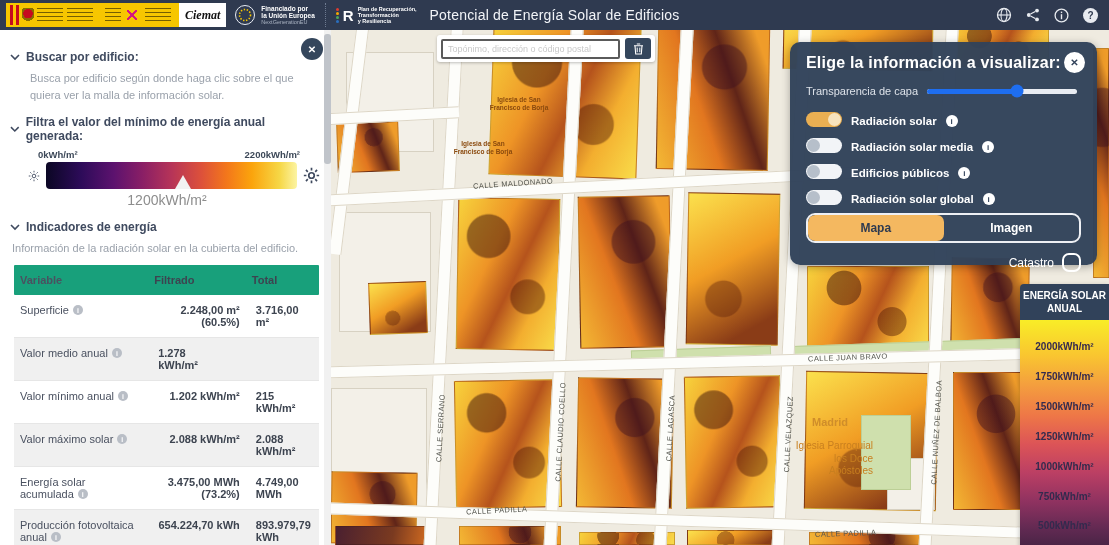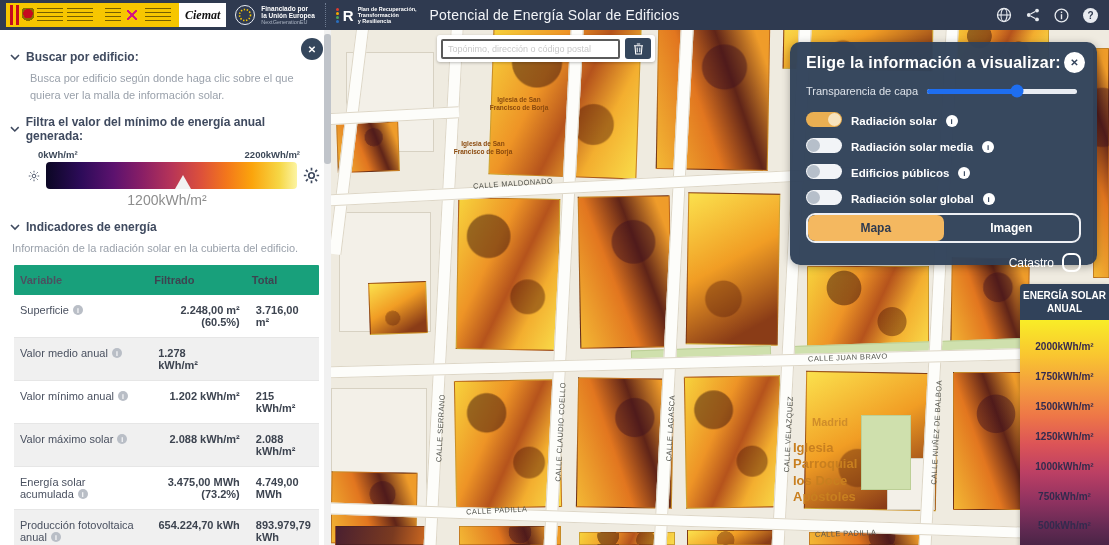--- a/index.html
+++ b/index.html
@@ -71,21 +71,21 @@
   .b2 { background:radial-gradient(circle at 60% 30%, rgba(60,15,30,.45) 0 18%, transparent 19%),linear-gradient(70deg,#f3b835 0%,#e2761f 40%,#5f2418 65%,#ef9c2a 90%); border:1px solid rgba(100,50,15,.3); }
   .b3 { background:radial-gradient(circle at 40% 70%, rgba(90,30,10,.4) 0 15%, transparent 16%),linear-gradient(150deg,#fbe14d 0%,#f19d24 45%,#8a3c17 85%); border:1px solid rgba(100,50,15,.3); }
   .bw { background:#f3f0e8; border:1px solid #d7d1c2; }
   .bd { background:linear-gradient(100deg,#4a2030,#7a3a20 60%,#d86f20); border:1px solid rgba(60,25,25,.4); }
   .street-v { position:absolute; top:-20px; height:560px; width:13px; background:#fdfdfa; border-left:1px solid #ddd6c6; border-right:1px solid #ddd6c6; z-index:2; }
   .street-h { position:absolute; height:12px; background:#fdfdfa; border-top:1px solid #ddd6c6; border-bottom:1px solid #ddd6c6; z-index:2; }
   .green { position:absolute; background:#cfe0ad; border:1px solid #bccf96; z-index:1; }
   .street-label { position:absolute; font-size:7.5px; letter-spacing:.4px; color:#55564f; white-space:nowrap; z-index:4; }
   .vlabel { position:absolute; writing-mode:vertical-rl; transform:rotate(183deg); font-size:7.5px; letter-spacing:.4px; color:#55564f; white-space:nowrap; z-index:4; }
   .place-label { position:absolute; font-size:11px; font-weight:600; color:#cf8d2a; z-index:4; }
-  .poi-label { position:absolute; font-size:13px; font-weight:700; color:#c87f1f; text-align:left; line-height:1.25; z-index:4; }
+  .poi-label { position:absolute; font-size:10px; font-weight:400; color:#c87f1f; text-align:right; line-height:1.25; z-index:4; }
   .poi-label2 { position:absolute; font-size:6.5px; font-weight:600; color:#8a4a0e; text-align:center; line-height:1.3; z-index:4; }
 
   
   .searchbar { position:absolute; left:106px; top:5px; width:218px; height:27px; background:#fff; border-radius:3px; box-shadow:0 1px 3px rgba(0,0,0,.25); display:flex; align-items:center; gap:5px; padding:3px 4px; z-index:8; }
   .searchbar input { flex:1; height:20px; border:2px solid #5a5a5a; border-radius:2px; font-size:9px; padding:0 5px; color:#444; outline:none; min-width:0; }
   .searchbar input::placeholder { color:#c9c9c9; }
   .trash-btn { width:26px; height:21px; background:#34465c; border:none; border-radius:3px; display:flex; align-items:center; justify-content:center; cursor:pointer; }
 
   
   .panel { position:absolute; left:459px; top:12px; width:307px; height:223px; background:rgba(49,66,90,.97); border-radius:10px; box-shadow:0 2px 8px rgba(0,0,0,.3); z-index:9; padding:12px 16px; color:#fff; }

